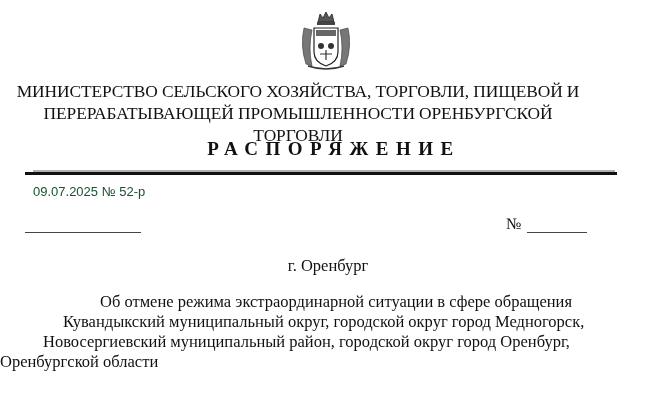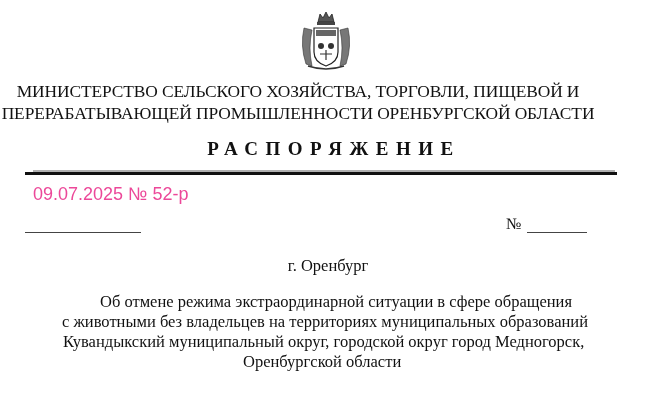--- a/index.html
+++ b/index.html
@@ -14,38 +14,38 @@
       font-size: 17.4px; line-height: 22px; top: 80px; letter-spacing: -0.1px;
     }
     .order-title {
       position: absolute; left: 0; width: 656px; text-align: center; top: 138px;
       font-weight: bold; font-size: 19px; letter-spacing: 7.5px; padding-left: 6px;
     }
     .rule-thin { position: absolute; left: 33px; width: 582px; top: 170px; height: 2px; background: #b0b0b0; }
     .rule-thick { position: absolute; left: 25px; width: 592px; top: 172px; height: 3px; background: #111; }
     .reg-info {
       position: absolute; left: 33px; top: 184px; font-family: "Liberation Sans", sans-serif;
-      font-size: 18px; color: #ec4899;
+      font-size: 13px; color: #14532d;
     }
     .blank-date { position: absolute; left: 25px; top: 232px; width: 116px; height: 0; border-top: 1px solid #444; }
     .num-sign { position: absolute; left: 506px; top: 215px; font-size: 16px; }
     .blank-num { position: absolute; left: 527px; top: 232px; width: 60px; height: 0; border-top: 1px solid #444; }
     .city {
       position: absolute; left: 0; width: 656px; text-align: center; top: 256px; font-size: 16.5px;
     }
     .subject {
       position: absolute; left: 0; width: 624px; top: 292px; font-size: 16.5px; line-height: 20px;
     }
     .subject .ln { display: block; white-space: nowrap; }
     .l1 { padding-left: 100px; }
     .l2 { padding-left: 62px; }
     .l3 { padding-left: 63px; }
     .l4 { padding-left: 43px; }
     .l5 { padding-left: 40px; }
-    .l6 { padding-left: 243px; }
+    .l6 { }
   </style>
 </head>
 <body>
 
 <div class="emblem">
   <svg width="56" height="64" viewBox="0 0 56 64">
 
     <path d="M20 14 L22 6 L25 10 L28 4 L31 10 L34 6 L36 14 Z" fill="#555" stroke="#222" stroke-width="0.8"></path>
     <rect x="19" y="14" width="18" height="3" fill="#444"></rect>
 
@@ -57,34 +57,34 @@
     <circle cx="23" cy="38" r="3" fill="#333"></circle>
     <circle cx="33" cy="38" r="3" fill="#333"></circle>
     <path d="M22 46 L34 46 M28 42 L28 52" stroke="#333" stroke-width="1.2"></path>
 
     <path d="M10 58 Q28 64 46 58" stroke="#333" stroke-width="1.5" fill="none"></path>
   </svg>
 </div>
 
 <div class="ministry">
   <div>МИНИСТЕРСТВО СЕЛЬСКОГО ХОЗЯЙСТВА, ТОРГОВЛИ, ПИЩЕВОЙ И</div>
-  <div>ПЕРЕРАБАТЫВАЮЩЕЙ ПРОМЫШЛЕННОСТИ ОРЕНБУРГСКОЙ ОБЛАСТИ</div>
+  <div>ПЕРЕРАБАТЫВАЮЩЕЙ ПРОМЫШЛЕННОСТИ ОРЕНБУРГСКОЙ ТОРГОВЛИ</div>
 </div>
 
 <div class="order-title">РАСПОРЯЖЕНИЕ</div>
 
 <div class="rule-thin"></div>
 <div class="rule-thick"></div>
 
 <div class="reg-info">09.07.2025 № 52-р</div>
 
 <div class="blank-date"></div>
 <div class="num-sign">№</div>
 <div class="blank-num"></div>
 
 <div class="city">г. Оренбург</div>
 
 <div class="subject">
   <span class="ln l1">Об отмене режима экстраординарной ситуации в сфере обращения</span>
-  <span class="ln l2">с животными без владельцев на территориях муниципальных образований</span>
   <span class="ln l3">Кувандыкский муниципальный округ, городской округ город Медногорск,</span>
+  <span class="ln l4">Новосергиевский муниципальный район, городской округ город Оренбург,</span>
   <span class="ln l6">Оренбургской области</span>
 </div>
 
 </body></html>

